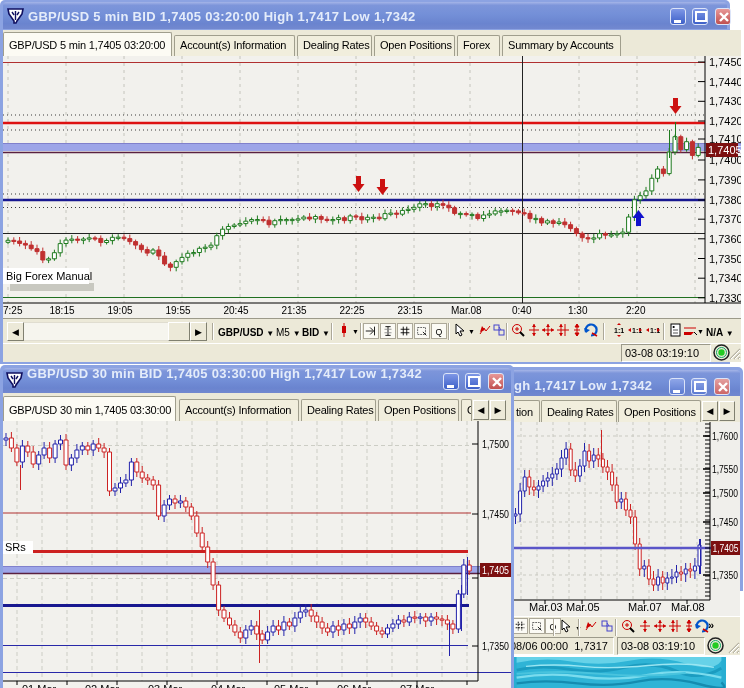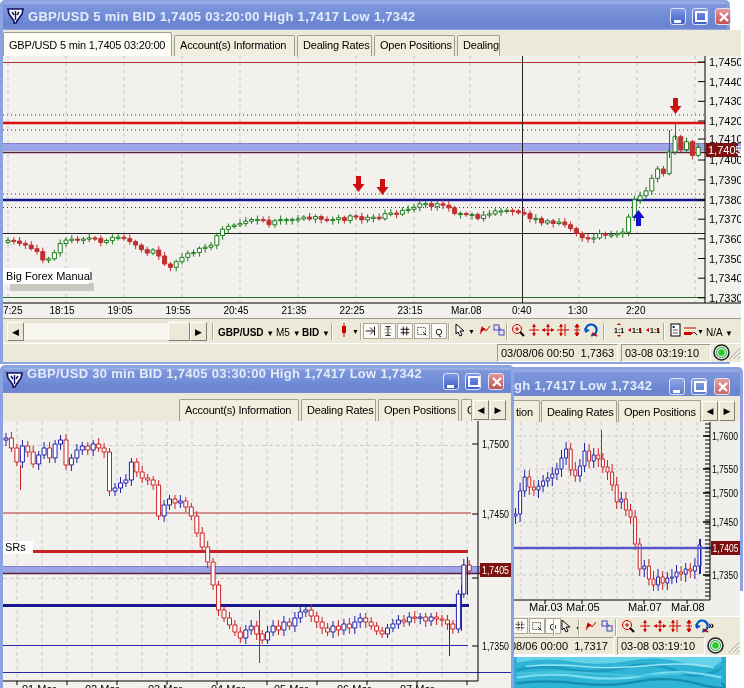--- a/index.html
+++ b/index.html
@@ -150,20 +150,23 @@
 <div class="tbtn" style="left:443px;top:8px;background:linear-gradient(#7e97e6,#3c5fc8)"><svg width="16" height="17">
         <rect x="3" y="11" width="7" height="3" fill="#fff"></rect>
       </svg></div>
 <div class="tbtn" style="left:465px;top:8px;background:linear-gradient(#7e97e6,#3c5fc8)"><svg width="16" height="17">
         <rect x="3" y="3" width="10" height="9" fill="none" stroke="#fff" stroke-width="2"></rect>
       </svg></div>
 <div class="tbtn" style="left:488px;top:8px;background:linear-gradient(#e89898,#c05050)"><svg width="16" height="17">
         <path d="M4 4 L12 12 M12 4 L4 12" stroke="#fff" stroke-width="2.4"></path>
       </svg></div>
 <div class="tabs" style="left:3px;top:28px;width:508px;height:28px"></div>
+<div class="tab" style="left:3px;top:31px;width:173px;height:25px;background:#fcfbf4;">
+      <span>GBP/USD 30 min 1,7405 03:30:00</span>
+    </div>
 <div class="tab" style="left:179px;top:34px;width:120px;height:22px;background:#f1eedd;">
       <span>Account(s) Information</span>
     </div>
 <div class="tab" style="left:301px;top:34px;width:75px;height:22px;background:#f1eedd;">
       <span>Dealing Rates</span>
     </div>
 <div class="tab" style="left:378px;top:34px;width:81px;height:22px;background:#f1eedd;">
       <span>Open Positions</span>
     </div>
 <div class="tab" style="left:461px;top:34px;width:11px;height:22px;background:#f1eedd;">
@@ -231,21 +234,24 @@
 <div class="tab" style="left:174px;top:35px;width:121px;height:21px;background:#f1eedd;">
       <span>Account(s) Information</span>
     </div>
 <div class="tab" style="left:297px;top:35px;width:75px;height:21px;background:#f1eedd;">
       <span>Dealing Rates</span>
     </div>
 <div class="tab" style="left:374px;top:35px;width:81px;height:21px;background:#f1eedd;">
       <span>Open Positions</span>
     </div>
 <div class="tab" style="left:457px;top:35px;width:43px;height:21px;background:#f1eedd;">
-      <span>Dealing</span>
+      <span>Forex</span>
+    </div>
+<div class="tab" style="left:502px;top:35px;width:119px;height:21px;background:#f1eedd;">
+      <span>Summary by Accounts</span>
     </div>
 <svg style="position:absolute;left:3px;top:56px" width="738" height="262" viewBox="3 56 738 262">
 <rect x="3" y="56" width="738" height="262" fill="#f2f1ed"></rect>
 <path d="M8 56V303M66 56V303M124 56V303M182 56V303M240 56V303M298 56V303M356 56V303M414 56V303M470 56V303M579 56V303M637 56V303M695 56V303" stroke="#c4c4bc" stroke-width="1" fill="none" stroke-dasharray="3,4"></path>
 <path d="M3 62.5H705" stroke="#b03030" stroke-width="1"></path>
 <path d="M3 115H705" stroke="#3a3a3a" stroke-width="1" fill="none" stroke-dasharray="1,3"></path>
 <path d="M3 130H705" stroke="#3a3a3a" stroke-width="1" fill="none" stroke-dasharray="1,3"></path>
 <path d="M3 194H705" stroke="#3a3a3a" stroke-width="1" fill="none" stroke-dasharray="1,3"></path>
 <path d="M3 207.5H705" stroke="#3a3a3a" stroke-width="1" fill="none" stroke-dasharray="1,3"></path>
 <path d="M3 123H705" stroke="#dd1111" stroke-width="2.4"></path>
@@ -392,23 +398,22 @@
       <rect x="3" y="2" width="9" height="12" fill="#fff" stroke="#000"></rect>
       <path d="M5 5 L7 5 M5 8 H10 M5 11 H10" stroke="#555"></path>
       <path d="M5 4 L6 6 M6 4 L5 6" stroke="#000"></path>
     </svg>
 <svg style="position:absolute;left:682px;top:322px;" width="16" height="16" viewBox="0 0 16 16">
       <path d="M2 10 H12 L9 13 H2 Z" fill="#c00"></path>
       <path d="M2 6 H14" stroke="#c00"></path>
       <path d="M12 10 L15 13" stroke="#000"></path>
     </svg>
 <div style="position:absolute;left:697px;top:328px;font-size:7px">▼</div>
-<div style="position:absolute;left:706px;top:327px;width:30px;font-size:10px;font-weight:normal;color:#000;white-space:nowrap">N/A <span style="font-size:8px">▼</span></div>
+<div style="position:absolute;left:706px;top:327px;width:30px;font-size:10px;font-weight:bold;color:#000;white-space:nowrap">N/A <span style="font-size:8px">▼</span></div>
 <div style="position:absolute;left:3px;top:343px;width:738px;height:19px;background:#ece9d8;border-top:1px solid #fff"></div>
-<div class="sunk" style="left:497px;top:344px;width:121px;font-size:11px">03/08/06 00:50&nbsp; 1,7363</div>
 <div class="sunk" style="left:621px;top:344px;width:90px;font-size:11px">03-08 03:19:10</div>
 <svg style="position:absolute;left:713px;top:344px" width="17" height="17" viewBox="0 0 17 17">
 <circle cx="8.5" cy="8.5" r="7.5" fill="none" stroke="#222" stroke-width="1.5"></circle>
 <circle cx="8.5" cy="8.5" r="5" fill="none" stroke="#1a6" stroke-width="1"></circle>
 <circle cx="8.5" cy="8.5" r="3.2" fill="#2c2"></circle>
     </svg>
 <svg style="position:absolute;left:728px;top:347px" width="13" height="13">
       <path d="M12 2 L2 12 M12 6 L6 12 M12 10 L10 12" stroke="#b8b4a4" stroke-width="1.5"></path>
       <path d="M12 3 L3 12 M12 7 L7 12 M12 11 L11 12" stroke="#fff" stroke-width="1"></path>
     </svg>

